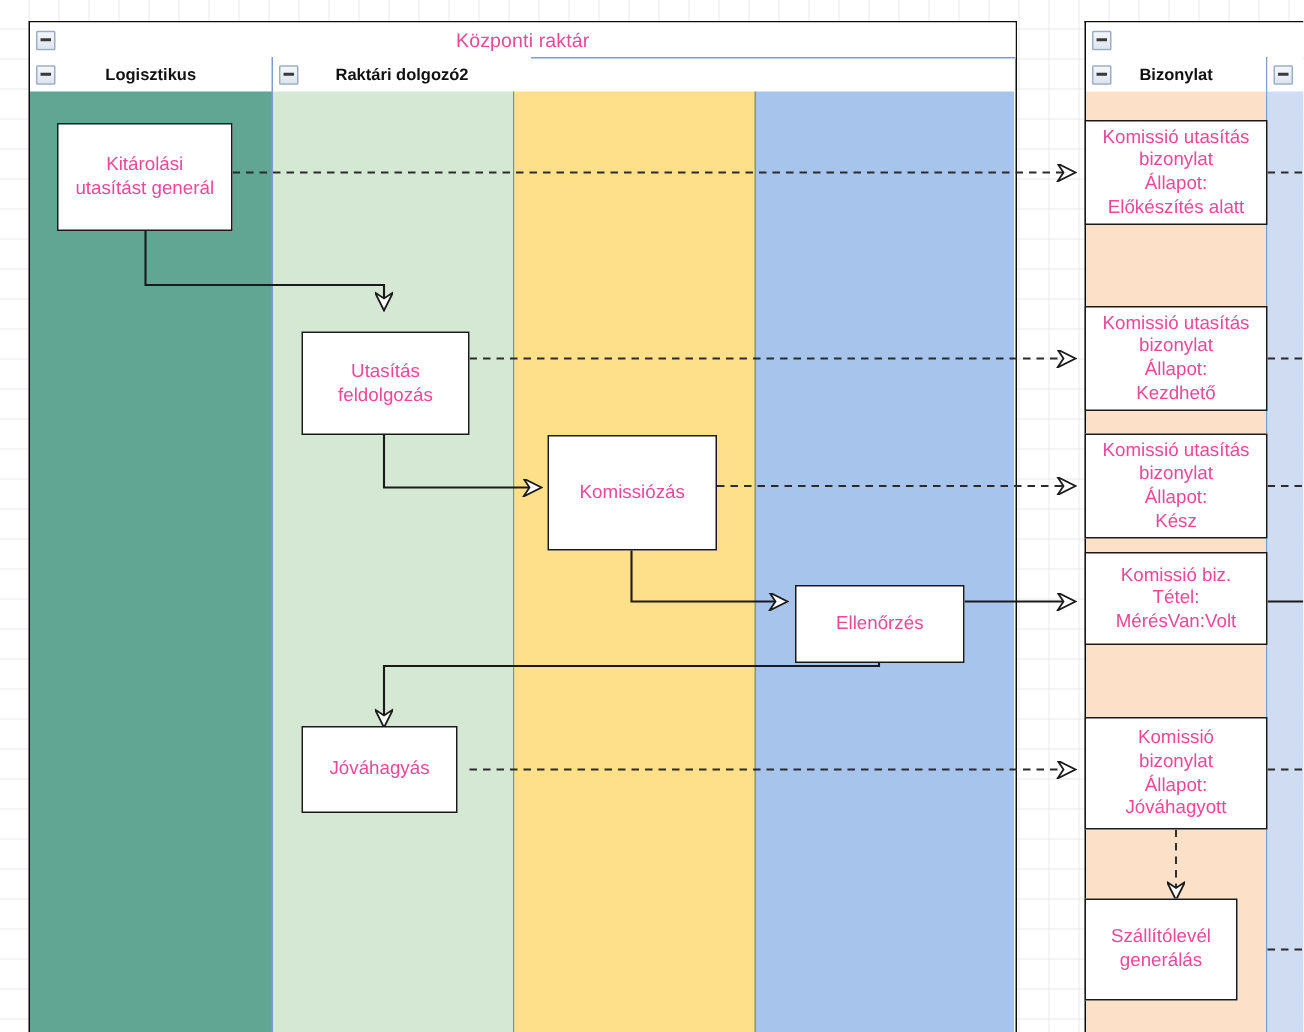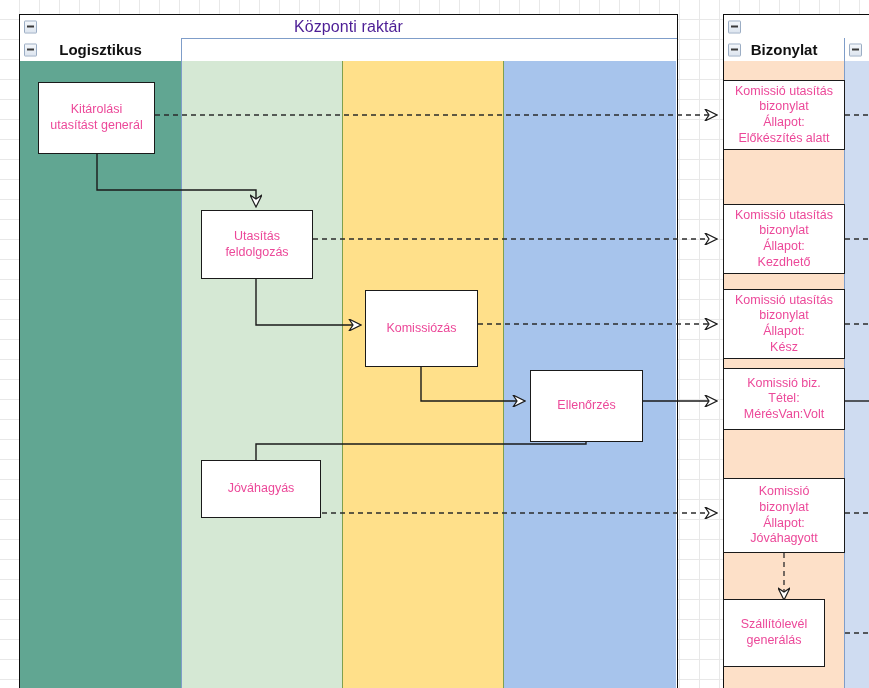--- a/index.html
+++ b/index.html
@@ -25,41 +25,41 @@
   #pool-main{
     left:19px;top:14px;width:659px;height:676px;
     border:1.5px solid #0d0d0d;
     background:#ffffff;
   }
   #pool-main-title{
     position:absolute;left:0;top:0;width:100%;height:23px;
     border-bottom:1px solid #7f9dc9;
     display:flex;align-items:center;justify-content:center;
     background:#ffffff;
-    font-size:16px;color:#4c1d95;letter-spacing:.1px;text-align:right;
+    font-size:13px;color:#ec4899;letter-spacing:.1px;text-align:right;
   }
   .collapse-box{
     position:absolute;left:4px;top:50%;transform:translateY(-50%);
     width:13px;height:13px;box-sizing:border-box;
     border:1px solid #9badc4;border-radius:1px;
     background:linear-gradient(#f4f7fb,#dde5ef);
     display:flex;align-items:center;justify-content:center;
   }
   .collapse-box i{display:block;width:7px;height:2px;background:#3a3a3a;}
 
   
   #lane-headers{
     position:absolute;left:0;top:23px;width:100%;height:23px;
     display:flex;
   }
   .lane-head{
     position:relative;box-sizing:border-box;height:100%;
     background:#ffffff;
     display:flex;align-items:center;justify-content:center;
-    font-size:15px;color:#111;font-weight:700;
+    font-size:11px;color:#111;font-weight:700;
   }
   .lane-head.b-green{border-right:1.5px solid #7fa04f;}
   .lane-head.b-blue{border-right:1.5px solid #7f9dc9;}
   .lane-head.b-none{border-right:none;}
 
   
   #lane-bodies{
     position:absolute;left:0;top:46px;width:100%;bottom:0;
     display:flex;
   }
@@ -111,20 +111,26 @@
       </span>
     <span>Központi raktár</span>
   </div>
 
   <div id="lane-headers">
     <div class="lane-head b-blue" style="width:162px">
       <span class="collapse-box">
           <i></i>
         </span>
       <span>Logisztikus</span>
+    </div>
+    <div class="lane-head b-none" style="width:172px">
+      <span class="collapse-box">
+          <i></i>
+        </span>
+      <span>Raktári dolgozó2</span>
     </div>
   </div>
 
   <div id="lane-bodies">
     <div class="lane-body b-blue" style="width:162px;background:#61a692"></div>
     <div class="lane-body b-green" style="width:161px;background:#d5e8d4"></div>
     <div class="lane-body b-green" style="width:161px;background:#ffe08a"></div>
     <div class="lane-body b-none" style="width:172px;background:#a7c4ec"></div>
   </div>
 </div>
@@ -191,31 +197,31 @@
   </g>
   <g fill="none" stroke="#1a1a1a" stroke-width="1.4">
     <path d="M845,401 L869,401"></path>
   </g>
 </svg>
 
 <div class="task" style="left:38px;top:82px;width:117px;height:72px">
     <span>Kitárolási
 utasítást generál</span>
   </div>
-<div class="task" style="left:201px;top:210px;width:112px;height:69px">
+<div class="task" style="left:201px;top:221px;width:112px;height:69px">
     <span>Utasítás
 feldolgozás</span>
   </div>
 <div class="task" style="left:365px;top:290px;width:113px;height:77px">
     <span>Komissiózás</span>
   </div>
-<div class="task" style="left:530px;top:370px;width:113px;height:72px">
+<div class="task" style="left:530px;top:390px;width:113px;height:52px">
     <span>Ellenőrzés</span>
   </div>
-<div class="task" style="left:201px;top:460px;width:120px;height:58px">
+<div class="task" style="left:201px;top:484px;width:104px;height:58px">
     <span>Jóváhagyás</span>
   </div>
 
 <div class="task" style="left:723px;top:80px;width:122px;height:70px">
     <span>Komissió utasítás
 bizonylat
 Állapot:
 Előkészítés alatt</span>
   </div>
 <div class="task" style="left:723px;top:204px;width:122px;height:70px">

